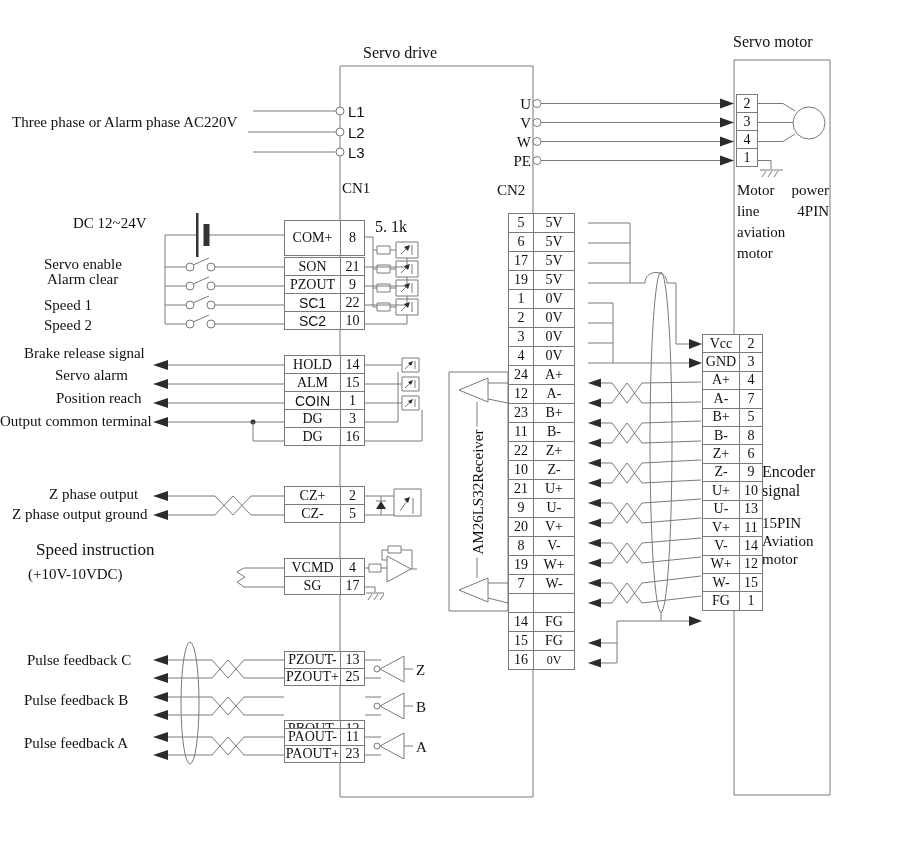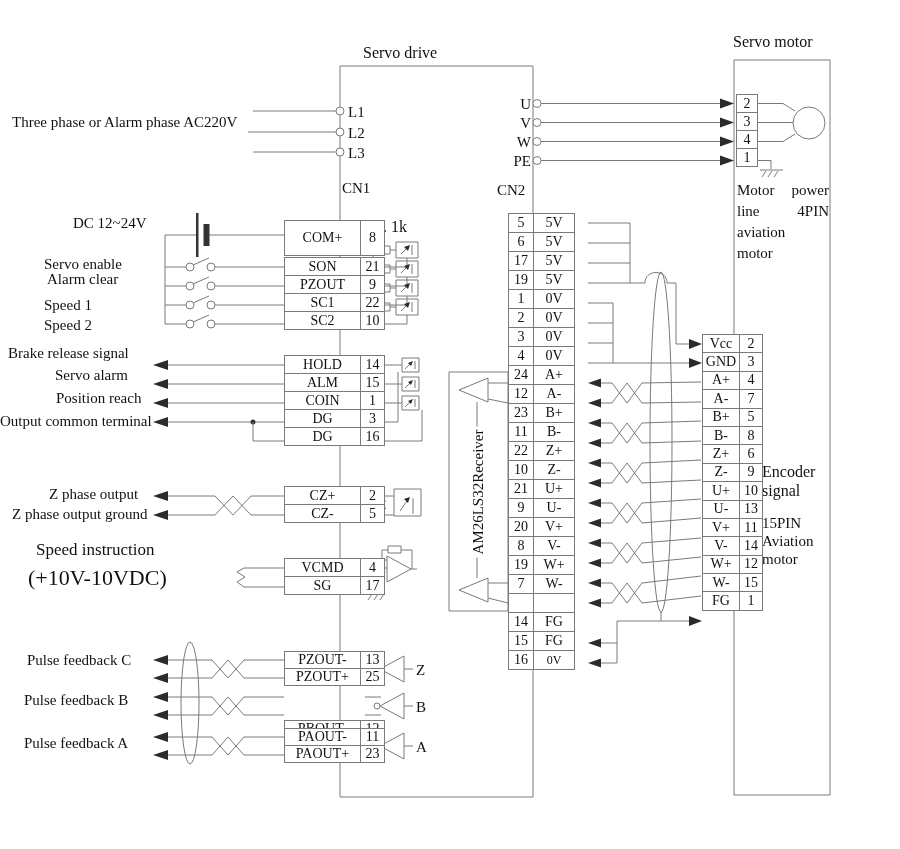--- a/index.html
+++ b/index.html
@@ -8,29 +8,29 @@
   svg.wires{position:absolute;left:0;top:0}
   svg.wires *{vector-effect:non-scaling-stroke}
   .lbl{position:absolute;white-space:nowrap;font-size:15px;line-height:1.2}
   .title{font-size:16px}
   .tbl{position:absolute}
   .row{display:flex}
   .row+.row{margin-top:-1px}
   .c{box-sizing:border-box;border:1px solid #7a7a7a;background:#fff;display:flex;
      align-items:center;justify-content:center;font-size:14px;line-height:1}
   .c+.c{margin-left:-1px}
-  .nw{width:77px}.pw{width:25px}
+  .nw{width:57px}.pw{width:25px}
   .pw2{width:26px}.nw2{width:42px}
   .nw3{width:38px}.pw3{width:24px}
   .mw{width:22px}
   .h36{height:36px}.h20{height:20px}.h19{height:19px}.h18{height:18px}.h194{height:19.4px}
-  .sans{font-family:Liberation Serif, serif}
+  .sans{font-family:Liberation Sans, sans-serif}
   .vtext{position:absolute;transform:translate(-50%,-50%) rotate(-90deg);background:#fff;
          padding:0 3px;font-size:15px;white-space:nowrap}
-  .big{font-size:22px}.mid{font-size:17px}
+  .big{font-size:15px}.mid{font-size:17px}
 </style>
 </head>
 <body>
 
 <div class="stage">
 
 <svg class="wires" width="900" height="849" viewBox="0 0 900 849" stroke="#7a7a7a" fill="none" stroke-width="1">
 
   <rect x="340" y="66" width="193" height="731"></rect>
   <rect x="734" y="60" width="96" height="735"></rect>
@@ -205,21 +205,21 @@
 <div class="lbl title" style="left:733px;top:32px">Servo motor</div>
 <div class="lbl" style="left:342px;top:179px">CN1</div>
 <div class="lbl" style="left:497px;top:181px">CN2</div>
 
 <div class="lbl" style="left:12px;top:113px">Three phase or Alarm phase AC220V</div>
 <div class="lbl" style="left:73px;top:214px">DC 12~24V</div>
 <div class="lbl" style="left:44px;top:255px">Servo enable</div>
 <div class="lbl" style="left:47px;top:270px">Alarm clear</div>
 <div class="lbl" style="left:44px;top:296px">Speed 1</div>
 <div class="lbl" style="left:44px;top:316px">Speed 2</div>
-<div class="lbl" style="left:8px;top:344px">Brake release signal</div>
+<div class="lbl" style="left:24px;top:344px">Brake release signal</div>
 <div class="lbl" style="left:55px;top:366px">Servo alarm</div>
 <div class="lbl" style="left:56px;top:389px">Position reach</div>
 <div class="lbl" style="left:0px;top:412px">Output common terminal</div>
 <div class="lbl" style="left:49px;top:485px">Z phase output</div>
 <div class="lbl" style="left:12px;top:505px">Z phase output ground</div>
 <div class="lbl mid" style="left:36px;top:540px">Speed instruction</div>
 <div class="lbl big" style="left:28px;top:565px">(+10V-10VDC)</div>
 <div class="lbl" style="left:27px;top:651px">Pulse feedback C</div>
 <div class="lbl" style="left:24px;top:691px">Pulse feedback B</div>
 <div class="lbl" style="left:24px;top:734px">Pulse feedback A</div>

